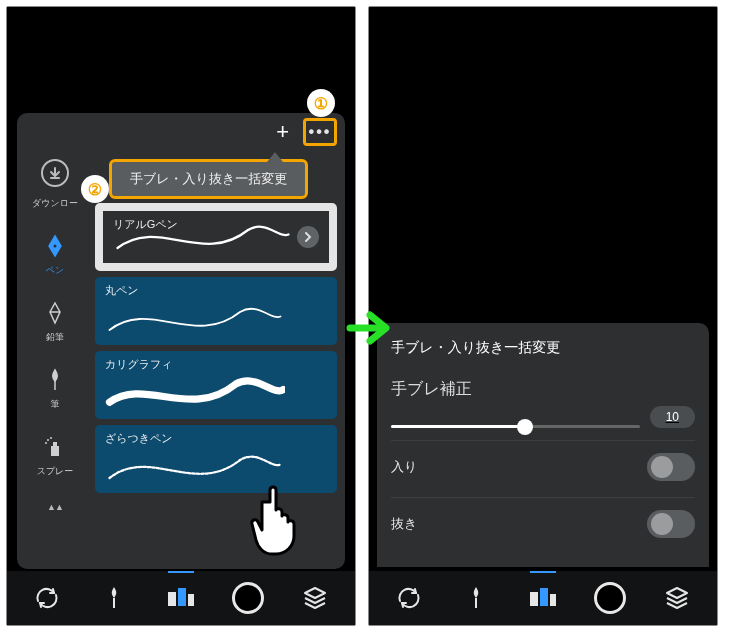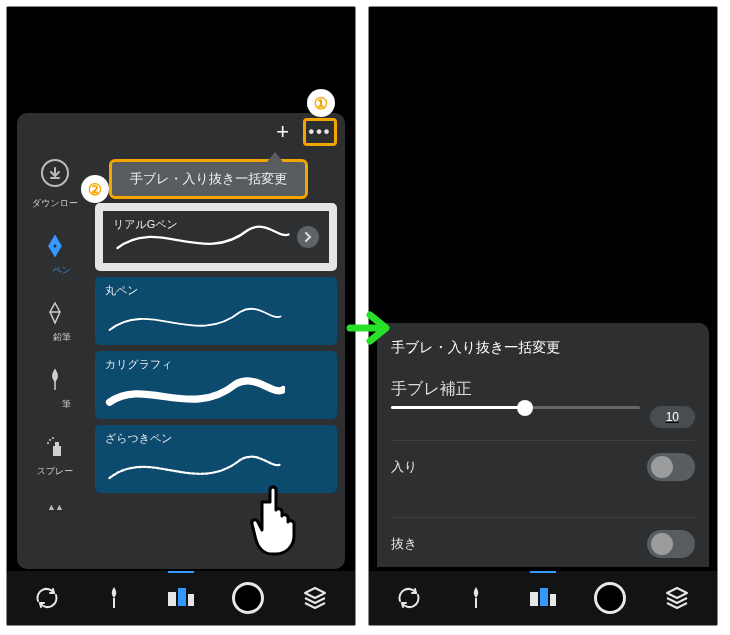--- a/index.html
+++ b/index.html
@@ -103,21 +103,21 @@
     border-radius: 50%;
     display: flex;
     align-items: center;
     justify-content: center;
   }
   .dl-circle svg { stroke: #bcbcbc; }
   .side-label { font-size: 9px; color: #cfcfcf; }
   .side-item {
     display: flex;
     flex-direction: column;
-    align-items: flex-end;
+    align-items: center;
     gap: 2px;
     margin-top: 14px;
     cursor: pointer;
   }
   .side-item.active .side-icon svg path,
   .side-item.active .side-icon svg line { stroke: #3598ff; }
   .side-item.active .side-icon svg { fill: #3598ff; }
   .side-item.active .side-label { color: #3598ff; }
   .side-icon { width: 32px; height: 32px; display:flex; align-items:center; justify-content:center; }
   .side-collapse {
@@ -231,40 +231,40 @@
     background:#2d2f31;
     border-radius: 10px 10px 0 0;
     margin: 0 8px;
     padding: 16px 14px 8px;
     height: 244px;
     display:flex;flex-direction:column;
     gap: 4px;
   }
   .right-title { color:#fff; font-size:14px; margin-bottom:8px; }
   .sub-label { color:#dcdcdc; font-size:16px; margin-top:10px; }
-  .slider-row { display:flex; align-items:flex-start; gap:10px; margin-top:2px;text-decoration:underline; }
+  .slider-row { display:flex; align-items:flex-end; gap:10px; margin-top:2px;text-decoration:underline; }
   .slider-track {
     flex:1; height:3px; background:#666; border-radius:2px; position:relative;
   }
   .slider-fill {
     position:absolute; left:0; top:0; bottom:0; background:#fff; border-radius:2px;
     width:54%;
   }
   .slider-thumb {
     position:absolute; top:50%; transform:translate(-50%,-50%);
     left:54%;
     width:16px;height:16px;border-radius:50%;background:#fff;
   }
   .slider-val {
     background:#4a4d50; color:#fff; font-size:12px;
     padding:4px 16px; border-radius:20px;
   }
   .toggle-row {
     display:flex; align-items:center; justify-content:space-between;
-    padding: 12px 0; border-top:1px solid #3d3f41;margin-top:20px;
+    padding: 12px 0; border-top:1px solid #3d3f41;
   }
   .toggle-row:first-of-type { border-top:none; }
   .toggle-label { color:#eaeaea; font-size:13px; }
   .toggle {
     width:48px; height:28px; border-radius:20px; background:#5a5d60;
     position:relative; cursor:pointer;
   }
   .toggle::after {
     content:""; position:absolute; top:3px; left:4px;
     width:22px;height:22px;border-radius:50%;background:#9a9c9e;

